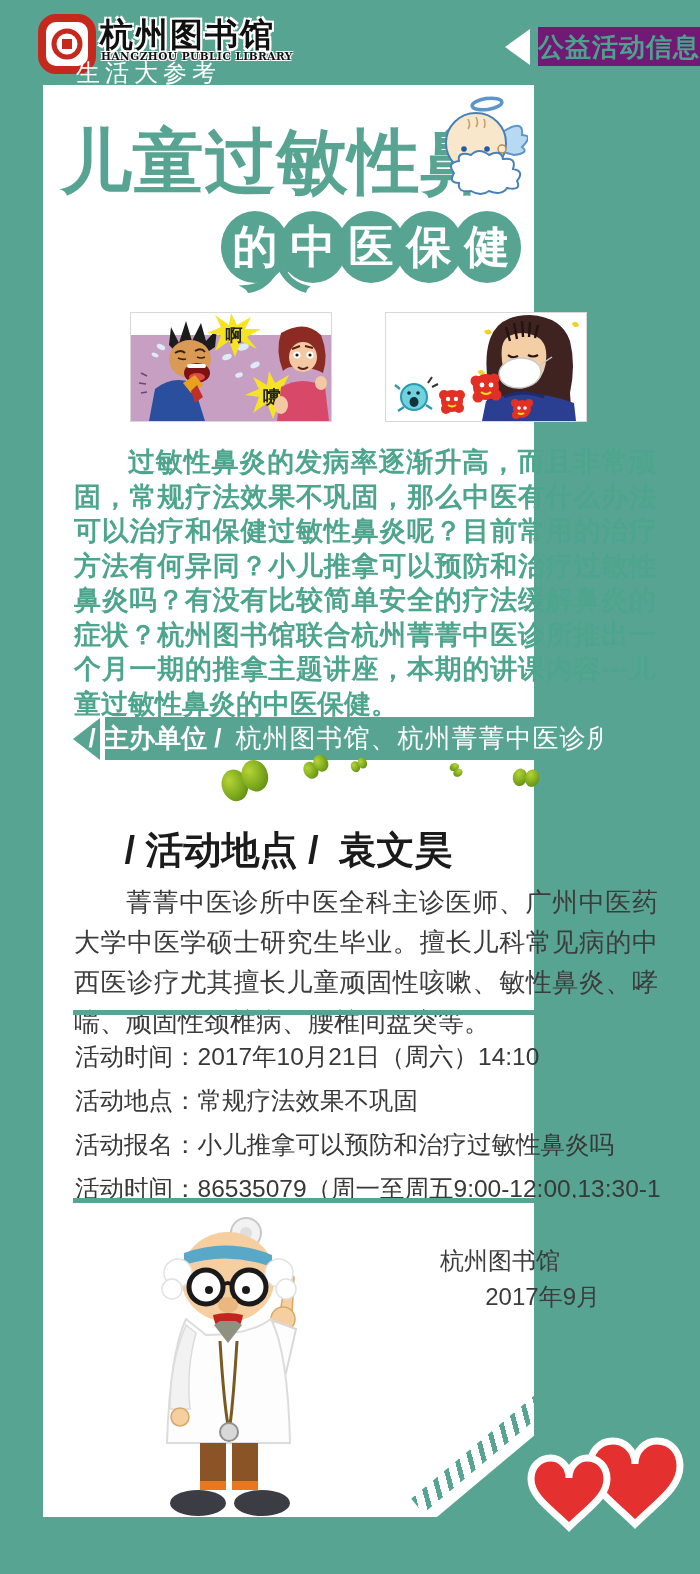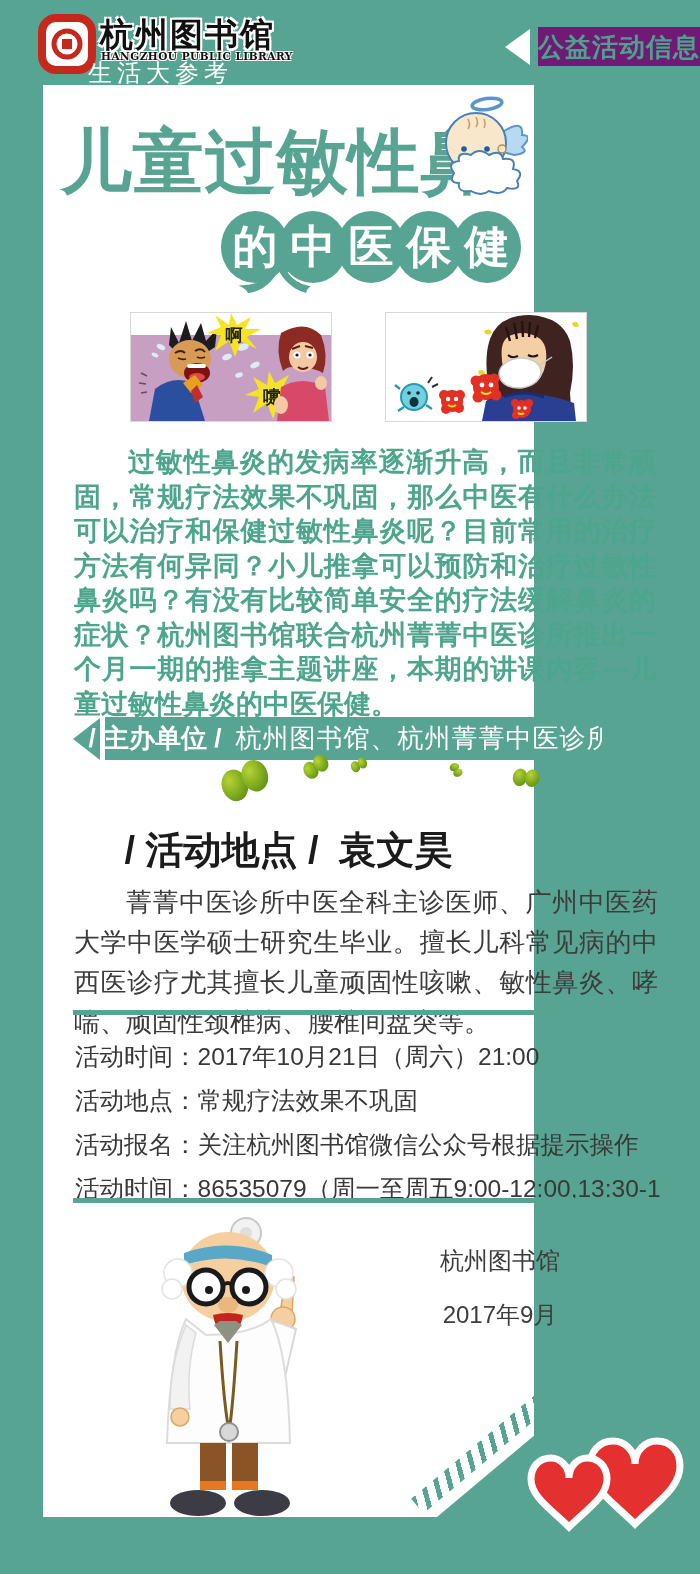--- a/index.html
+++ b/index.html
@@ -7,21 +7,21 @@
           font-family:"Liberation Sans","DejaVu Sans",sans-serif;}
   .abs{position:absolute;}
 
   
   .logo-cn{left:100px;top:13px;font-family:"DejaVu Serif","Liberation Serif",serif;
            font-weight:bold;font-size:33px;letter-spacing:2px;color:#101010;
            text-shadow:-2px -2px 0 #fff,2px -2px 0 #fff,-2px 2px 0 #fff,2px 2px 0 #fff,0 3px 0 #fff;}
   .logo-en{left:101px;top:50px;font-family:"DejaVu Serif","Liberation Serif",serif;
            font-weight:bold;font-size:10.5px;letter-spacing:0.5px;color:#101010;
            text-shadow:-1px -1px 0 #fff,1px -1px 0 #fff,-1px 1px 0 #fff,1px 1px 0 #fff;text-align:right;}
-  .tagline{left:76px;top:57px;font-size:24px;letter-spacing:5px;color:#ffffff;font-weight:500;margin-left:12px;}
+  .tagline{left:76px;top:57px;font-size:24px;letter-spacing:5px;color:#ffffff;font-weight:500;}
   .badge-tri{left:505px;top:29px;width:0;height:0;border-right:25px solid #fff;
              border-top:18px solid transparent;border-bottom:18px solid transparent;}
   .badge-box{left:538px;top:27px;width:162px;height:39px;background:#701a75;color:#4ea18c;
              font-size:26px;font-weight:600;letter-spacing:1px;text-align:center;line-height:40px;}
 
   
   .card{left:43px;top:85px;width:491px;height:1432px;background:#ffffff;
         clip-path:polygon(0 0,617px 0,617px 1245px,394px 1432px,0 1432px);}
 
   .main-title{left:0;top:30px;width:100%;text-align:center;font-size:71px;font-weight:800;
@@ -56,21 +56,21 @@
                text-align:justify;text-indent:2em;}
 
   .divider{left:30px;width:554px;height:5px;background:#58a492;}
   .divider.d1{top:925px;} .divider.d2{top:1113px;}
 
   .details{left:32px;top:950px;font-size:24.5px;color:#383838;}
   .detail-row{height:44px;line-height:44px;white-space:nowrap;}
 
   .doctor{left:97px;top:1128px;}
   .footer-block{left:357px;top:1160px;width:200px;text-align:center;color:#3c3c3c;font-size:24px;}
-  .footer-block .date{margin-top:22px;}
+  .footer-block .date{margin-top:4px;text-align:right;}
 
   .diag-stripes{left:338px;top:1312px;width:310px;height:19px;transform:rotate(-40deg);
         background:repeating-linear-gradient(115deg,#58a492 0 5px,transparent 5px 13px);}
 
   .hearts{left:523px;top:1436px;}
 </style>
 </head>
 <body>
 
 <div class="poster">
@@ -238,27 +238,27 @@
 
     <div class="abs speaker-heading">
       <span>/ 活动地点 /</span><span class="name">袁文昊</span>
     </div>
     <div class="abs speaker-bio">菁菁中医诊所中医全科主诊医师、广州中医药大学中医学硕士研究生毕业。擅长儿科常见病的中西医诊疗尤其擅长儿童顽固性咳嗽、敏性鼻炎、哮喘、顽固性颈椎病、腰椎间盘突等。</div>
 
     <div class="abs divider d1"></div>
 
     <div class="abs details">
       <div class="detail-row">
-        <span>活动时间：</span><span>2017年10月21日（周六）21:00</span>
+        <span>活动时间：</span><span>2017年10月21日（周六）14:10</span>
       </div>
       <div class="detail-row">
         <span>活动地点：</span><span>常规疗法效果不巩固</span>
       </div>
       <div class="detail-row">
-        <span>活动报名：</span><span>关注杭州图书馆微信公众号根据提示操作</span>
+        <span>活动报名：</span><span>小儿推拿可以预防和治疗过敏性鼻炎吗</span>
       </div>
       <div class="detail-row">
         <span>活动时间：</span><span>86535079（周一至周五9:00-12:00,13:30-17:30）</span>
       </div>
     </div>
 
     <div class="abs divider d2"></div>
 
     <svg class="abs doctor" width="185" height="304" viewBox="0 0 185 304">
 

